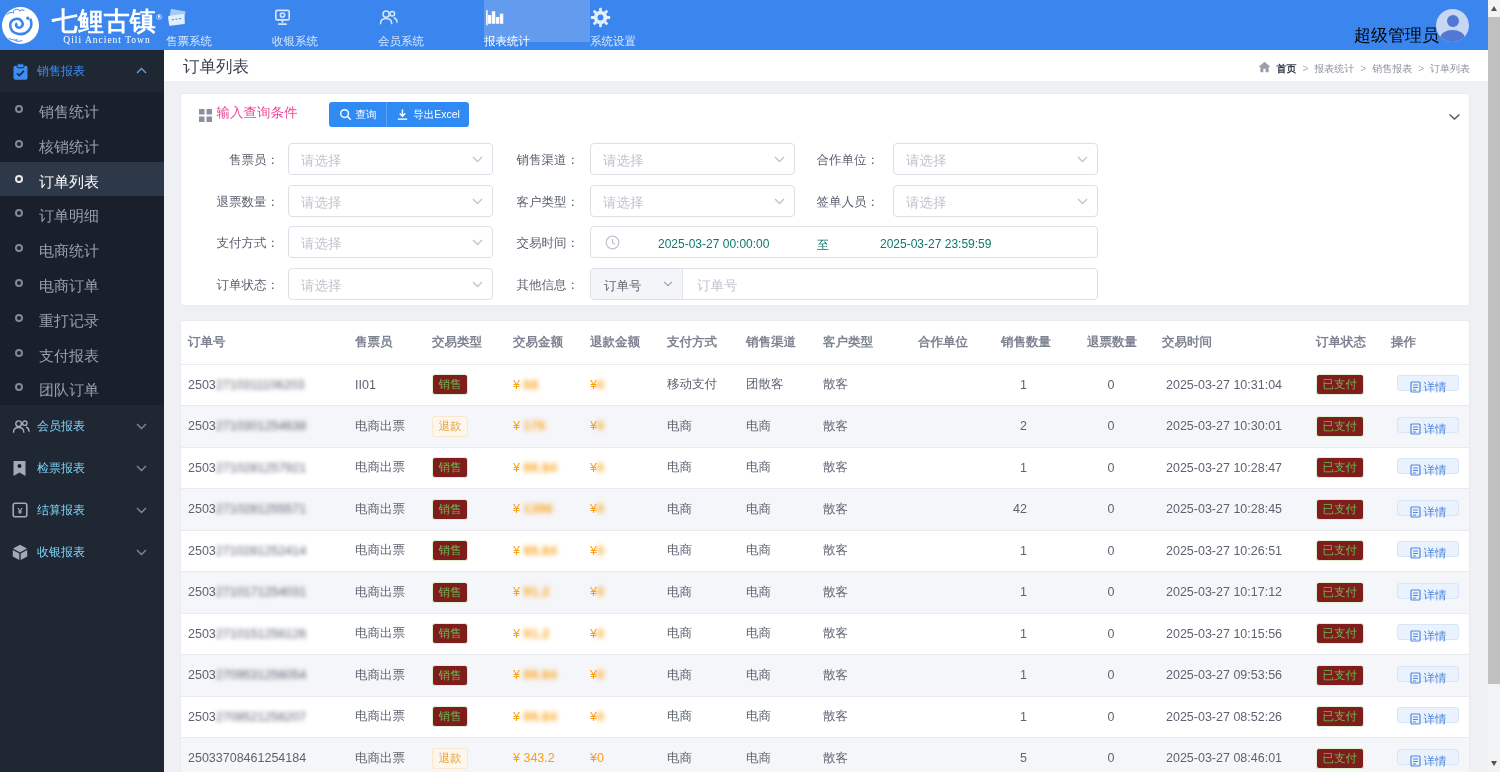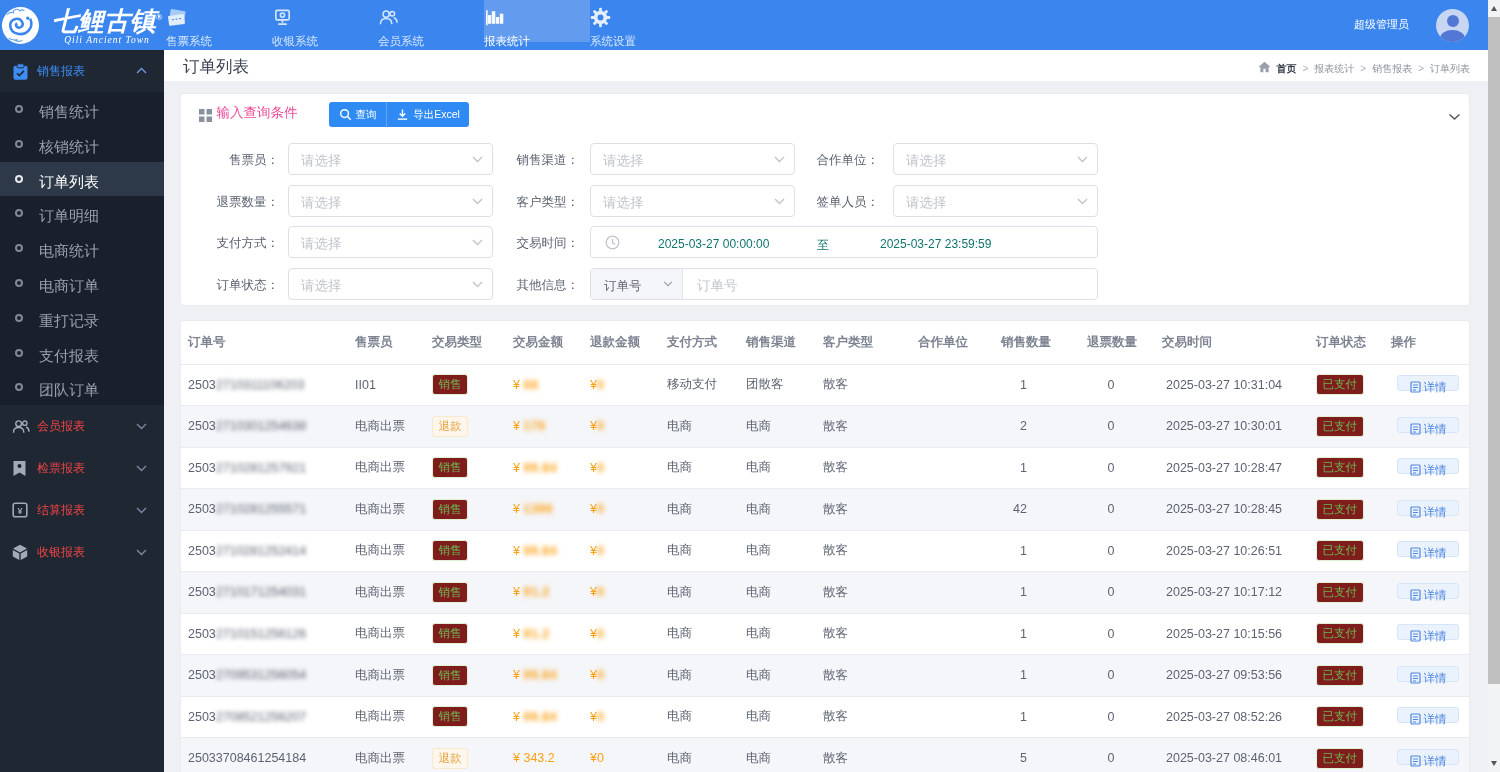--- a/index.html
+++ b/index.html
@@ -2,36 +2,36 @@
 <html lang="zh"><head>
 <meta charset="utf-8">
 <style>
 *{margin:0;padding:0;box-sizing:border-box;}
 html,body{width:1500px;height:772px;overflow:hidden;}
 body{font-family:"Liberation Sans",sans-serif;background:#eef0f4;position:relative;}
 #page{position:absolute;left:0;top:0;width:1500px;height:772px;overflow:hidden;}
 
 #topbar{position:absolute;left:0;top:0;width:1488px;height:50px;background:#3a86ee;}
 #logo{position:absolute;left:1px;top:6px;width:39px;height:39px;}
-#logotxt{position:absolute;left:48px;top:4px;color:#fff;width:118px;text-align:center;font-style:italic;}
+#logotxt{position:absolute;left:48px;top:4px;color:#fff;width:118px;text-align:center;}
 #logotxt .cn{font-size:26px;font-weight:700;letter-spacing:0px;line-height:27px;font-family:"Liberation Serif",serif;white-space:nowrap;}
 #logotxt .cn sup{font-size:9px;}
 #logotxt .en{font-size:9.5px;letter-spacing:1px;line-height:10px;display:block;text-align:center;font-family:"Liberation Serif",serif;}
 .nav{position:absolute;left:166px;top:0;height:50px;display:flex;}
 .nav .item{width:106px;height:42px;color:#d6e6fb;position:relative;}
 .nav .item svg{margin-top:7px;}
 .nav .item .t{display:block;font-size:11.5px;margin-top:2px;}
 .nav .item.on{background:#639cee;color:#fff;}
-.uname{position:absolute;left:1354px;top:17px;color:#ffffff;font-size:11px;}
+.uname{position:absolute;left:1354px;top:24px;color:#000000;font-size:17px;}
 .avatar{position:absolute;left:1436px;top:9px;width:33px;height:33px;border-radius:50%;background:#c7d6f3;overflow:hidden;}
 .avatar .hd{position:absolute;left:10.5px;top:6px;width:12px;height:12px;border-radius:50%;background:#5377d5;}
 .avatar .bd{position:absolute;left:4px;top:20.5px;width:25px;height:17px;border-radius:50% 50% 0 0;background:#5377d5;}
 
 #sidebar{position:absolute;left:0;top:50px;width:164px;height:722px;background:#1f2733;}
-.sgroup{height:42px;line-height:42px;position:relative;color:#ef4444;font-size:12px;}
+.sgroup{height:42px;line-height:42px;position:relative;color:#7dd3fc;font-size:12px;}
 .sgroup .gi{position:absolute;left:12px;top:13px;}
 .sgroup .gt{position:absolute;left:37px;top:0;}
 .sgroup .chev{position:absolute;right:17px;}
 .sgroup.act{color:#3e8df5;}
 .smenu{background:#191f2b;} .smenu .si{height:34.8px;position:relative;color:#98a0ad;font-size:15px;}
 .smenu .si .dot{position:absolute;left:15px;top:13px;width:8px;height:8px;border:2px solid #818896;border-radius:50%;}
 .smenu .si .st{position:absolute;left:39px;top:11px;}
 .smenu .si.on{background:#2d3848;color:#fff;}
 .smenu .si.on .dot{border-color:#e8eaee;}
 

